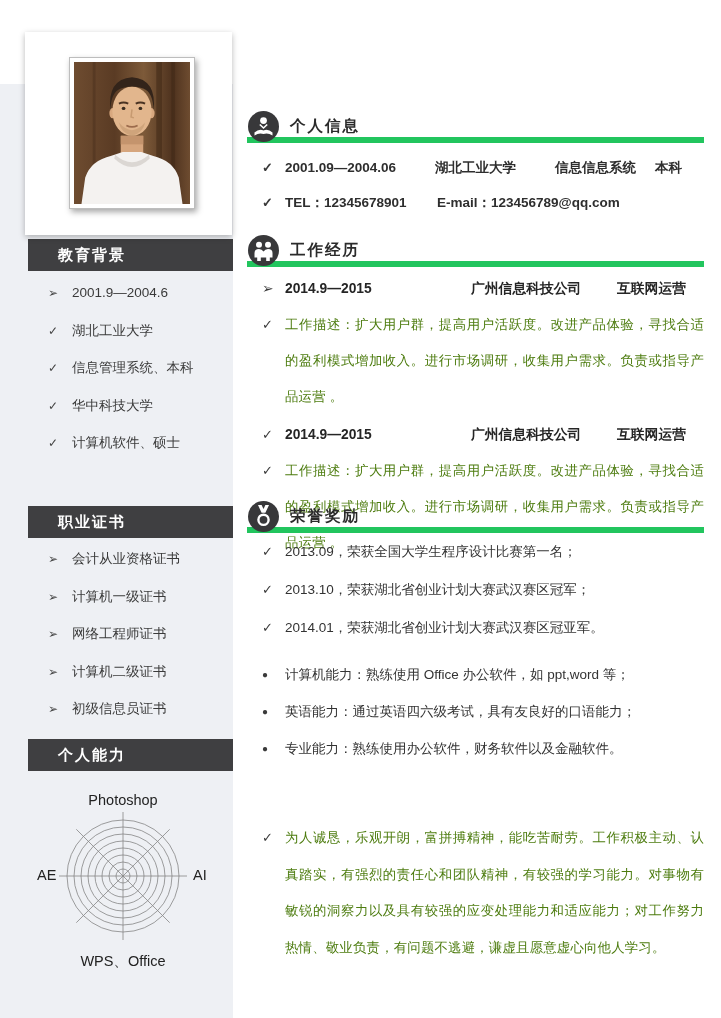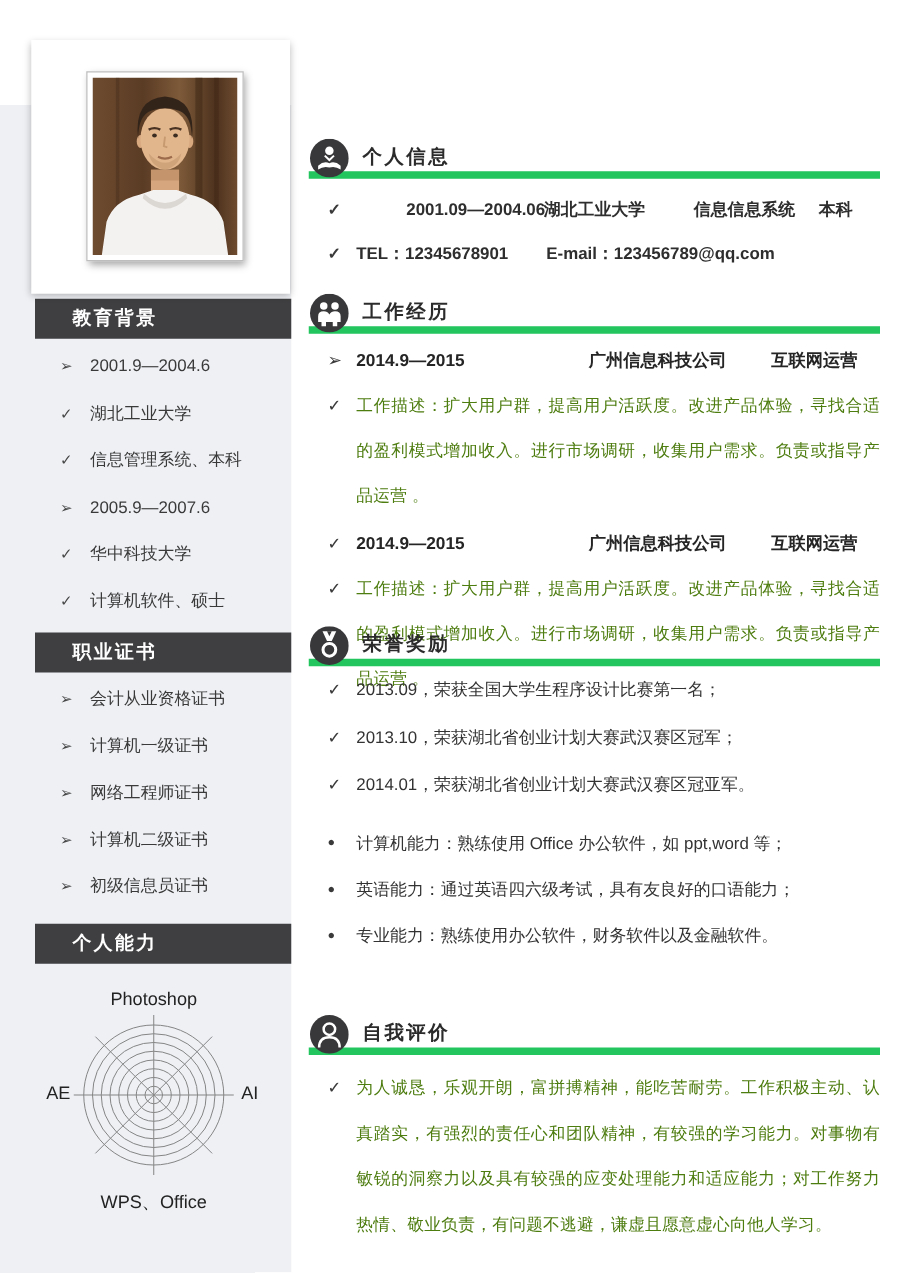--- a/index.html
+++ b/index.html
@@ -57,21 +57,21 @@
                 color:#2b2b2b; letter-spacing:2px; }
 
   .blt { color:#3a3a3a; }
   .check-blt { font-size:13px; }
   .dot-blt { font-size:10px; }
 
   
   .pi-row { position:relative; height:35px; line-height:35px; font-size:13.5px; font-weight:700; color:#2e2e2e; }
   #pi-row1 { margin-top:7px; }
   .pi-row .blt { position:absolute; left:15px; top:0; }
-  .pi-date   { position:absolute; left:38px;margin-left:40px; }
+  .pi-date   { position:absolute; left:38px; }
   .pi-school { position:absolute; left:188px; }
   .pi-major  { position:absolute; left:308px; }
   .pi-degree { position:absolute; left:408px; }
   .pi-tel    { position:absolute; left:38px; }
   .pi-email  { position:absolute; left:190px; }
 
   
   .work-date-row { position:relative; height:36px; line-height:36px; font-size:13.8px; font-weight:700; color:#252525; }
   .wd-1 { margin-top:4px; } .wd-2 { margin-top:2px; }
   .work-date-row .blt { position:absolute; left:15px; top:0; font-weight:400; }
@@ -139,21 +139,20 @@
         <path d="M56 67 Q62 70 68 67" stroke="#9c6b4c" stroke-width="1.8" fill="none"></path>
       </svg>
     </div>
   </div>
 
   <div class="side-bar-title" id="edu-bar">教育背景</div>
   <div class="side-list" id="edu-list">
     <div class="side-item"><span class="blt">➢</span><span>2001.9—2004.6</span></div>
     <div class="side-item"><span class="blt">✓</span><span>湖北工业大学</span></div>
     <div class="side-item"><span class="blt">✓</span><span>信息管理系统、本科</span></div>
-    <div class="side-item"><span class="blt">➢</span><span>2005.9—2007.6</span></div>
     <div class="side-item"><span class="blt">✓</span><span>华中科技大学</span></div>
     <div class="side-item"><span class="blt">✓</span><span>计算机软件、硕士</span></div>
   </div>
 
   <div class="side-bar-title" id="cert-bar">职业证书</div>
   <div class="side-list" id="cert-list">
     <div class="side-item"><span class="blt">➢</span><span>会计从业资格证书</span></div>
     <div class="side-item"><span class="blt">➢</span><span>计算机一级证书</span></div>
     <div class="side-item"><span class="blt">➢</span><span>网络工程师证书</span></div>
     <div class="side-item"><span class="blt">➢</span><span>计算机二级证书</span></div>
@@ -277,27 +276,19 @@
           <span class="txt">英语能力：通过英语四六级考试，具有友良好的口语能力；</span>
         </div>
       <div class="s-item">
           <span class="blt dot-blt">●</span>
           <span class="txt">专业能力：熟练使用办公软件，财务软件以及金融软件。</span>
         </div>
     </div>
   </div>
 
   <div class="msection" id="sec-eval">
-    <div class="msec-head">
-      <svg class="msec-icon" viewBox="0 0 31 31">
-        <circle cx="15.5" cy="15.5" r="15.5" fill="#38383a"></circle>
-        <circle cx="15.5" cy="11.3" r="4.6" fill="none" stroke="#fff" stroke-width="2"></circle>
-        <path d="M7.3 26 Q7.3 17.8 15.5 17.8 Q23.7 17.8 23.7 26" fill="none" stroke="#fff" stroke-width="2"></path>
-      </svg>
-      <span class="msec-title">自我评价</span>
-    </div>
     <div class="eval-block">
       <span class="blt check-blt">✓</span>
       <div class="desc-text">为人诚恳，乐观开朗，富拼搏精神，能吃苦耐劳。工作积极主动、认真踏实，有强烈的责任心和团队精神，有较强的学习能力。对事物有敏锐的洞察力以及具有较强的应变处理能力和适应能力；对工作努力热情、敬业负责，有问题不逃避，谦虚且愿意虚心向他人学习。</div>
     </div>
   </div>
 
 </div>
 
 </body></html>

